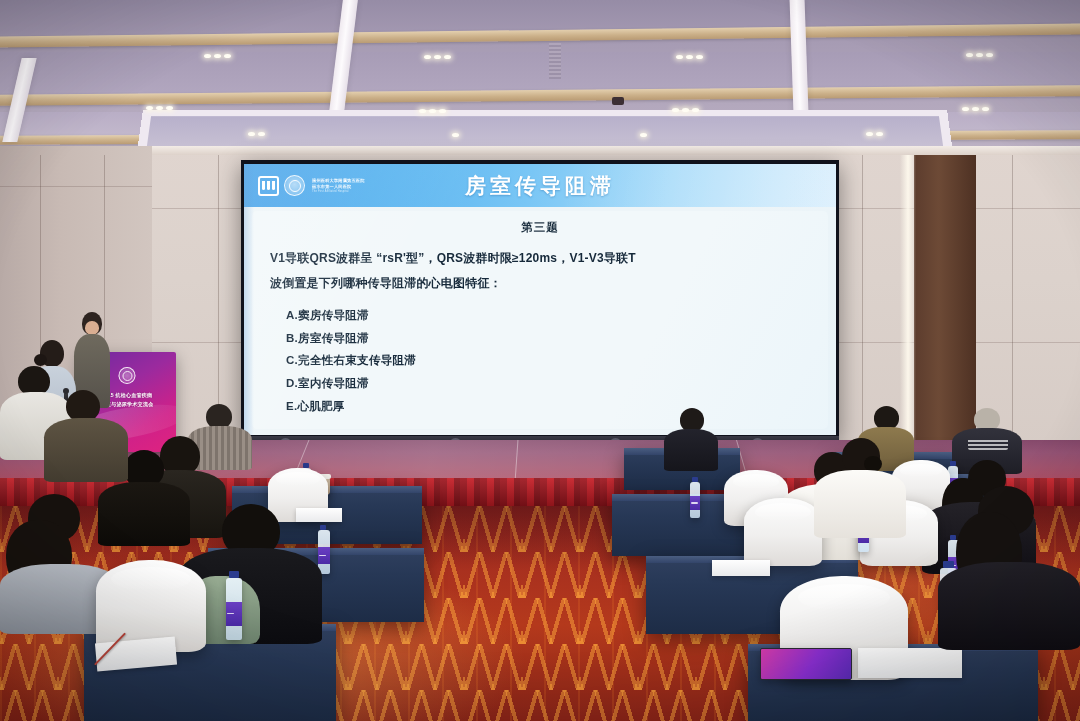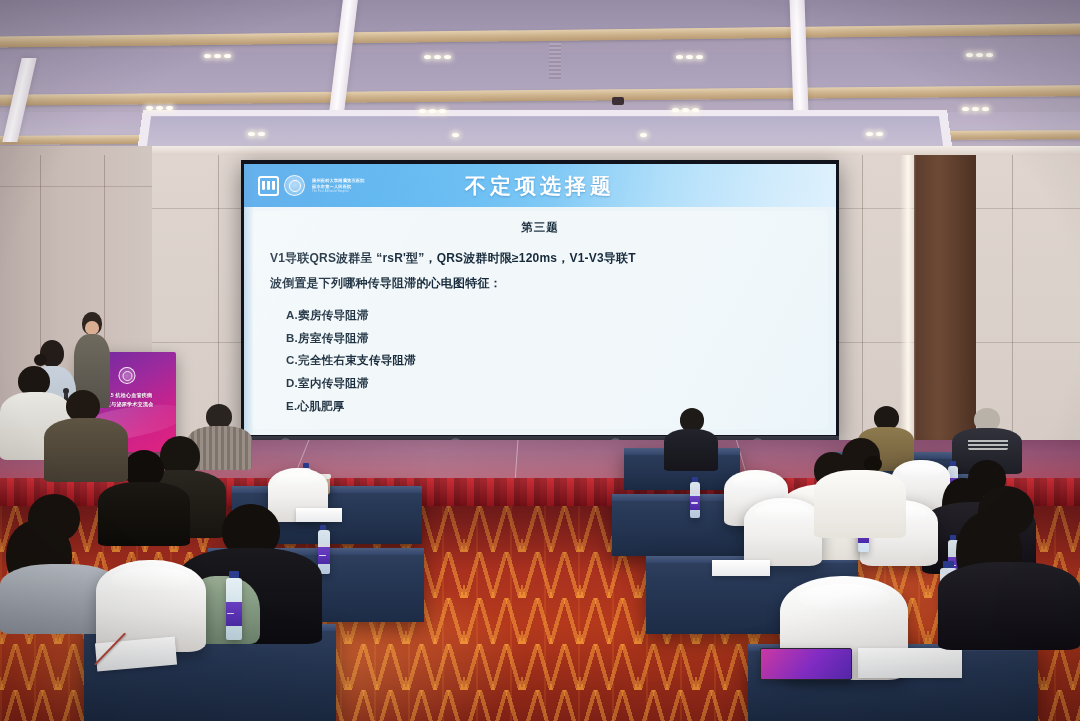--- a/index.html
+++ b/index.html
@@ -284,21 +284,21 @@
               <i></i>
               <i></i>
           </span>
           <span class="logo-seal"></span>
           <span class="logo-txt">
             <span>温州医科大学附属第五医院</span>
             <span>丽水市第一人民医院</span>
             <span class="sub">The First Affiliated Hospital</span>
           </span>
         </div>
-        <div class="slide-title">不定项选择题</div>
+        <div class="slide-title">房室传导阻滞</div>
       </div>
 
       <div class="slide-body">
         <div class="q-number">第三题</div>
         <div class="q-text">V1导联QRS波群呈 “rsR'型”，QRS波群时限≥120ms，V1-V3导联T</div>
         <div class="q-text">波倒置是下列哪种传导阻滞的心电图特征：</div>
         <div class="options">
           <div class="opt">A.窦房传导阻滞</div>
           <div class="opt">B.房室传导阻滞</div>
           <div class="opt">C.完全性右束支传导阻滞</div>

